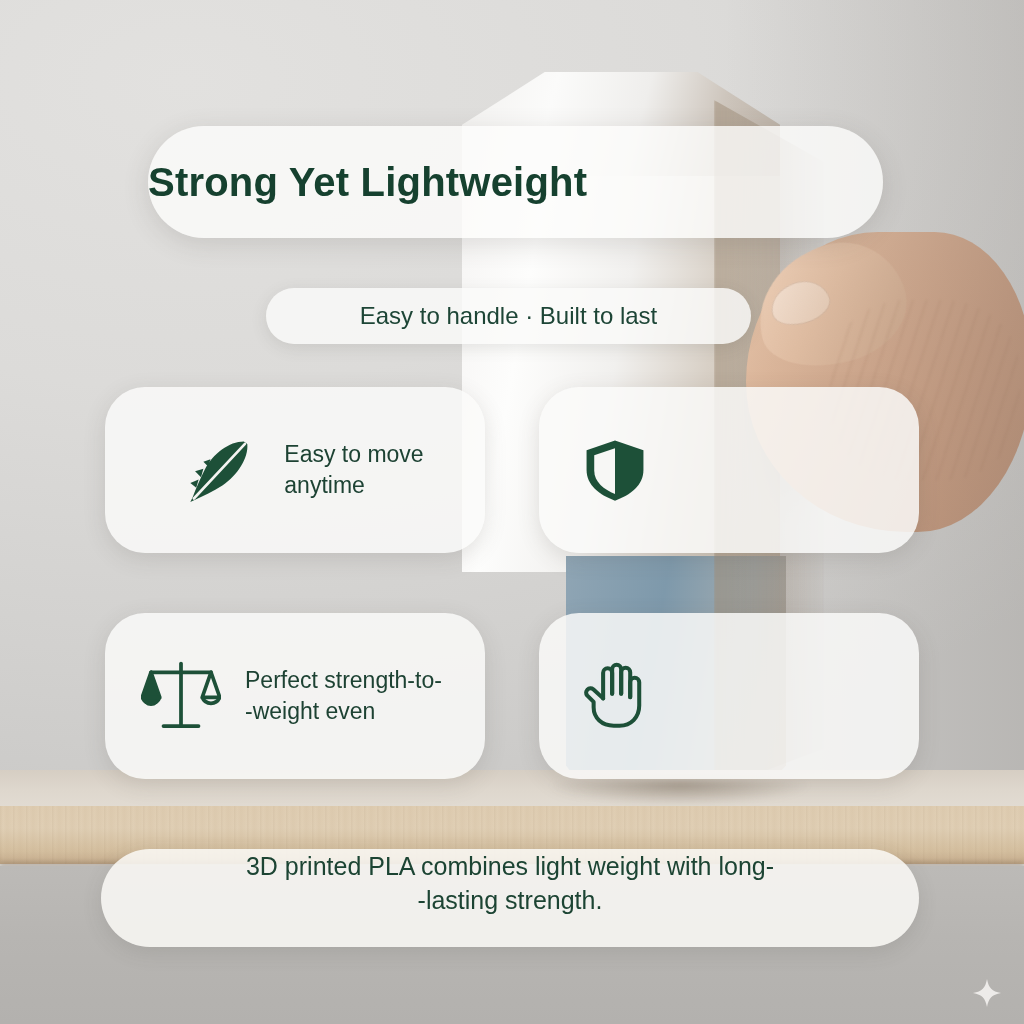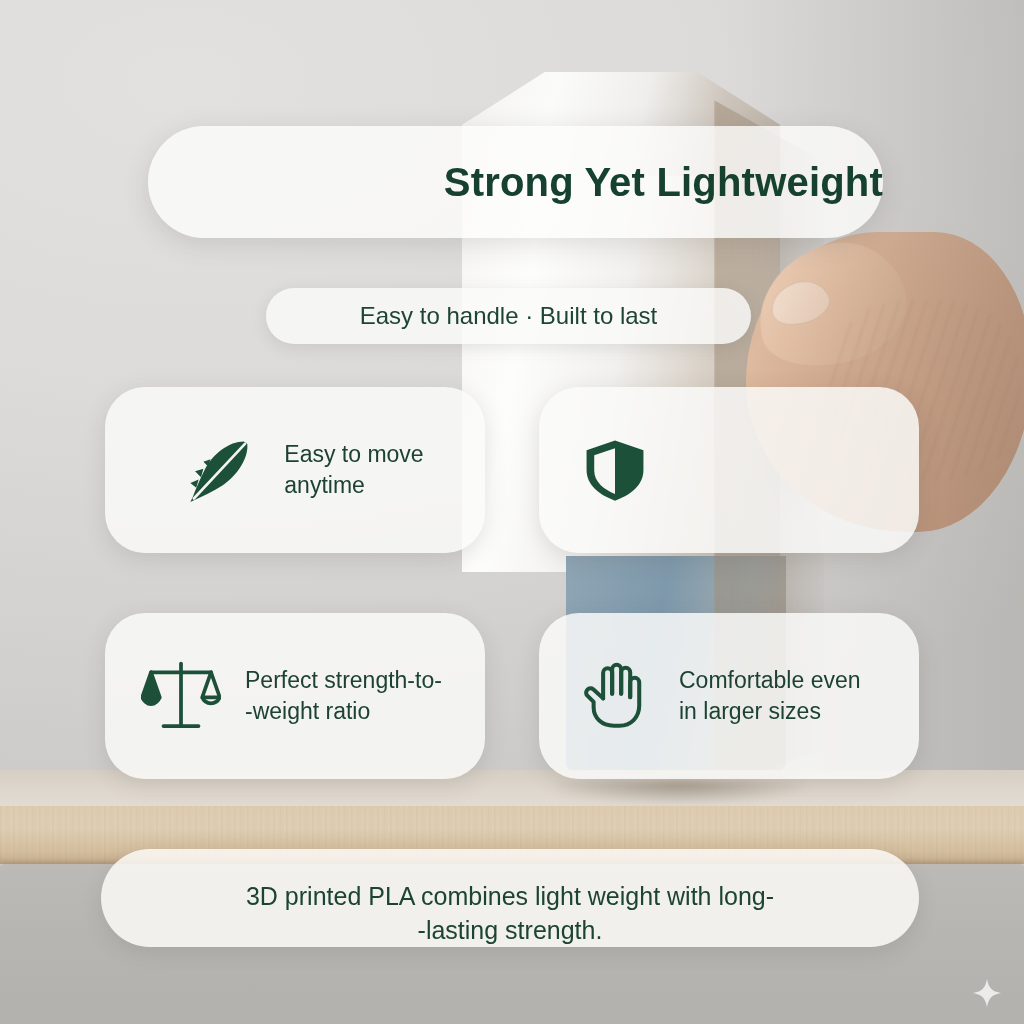--- a/index.html
+++ b/index.html
@@ -122,21 +122,21 @@
   }
 
   
   #overlay { position:absolute; inset:0; }
 
   .pill-title {
     position:absolute; left:148px; top:126px; width:735px; height:112px;
     background:rgba(252,252,251,.80);
     border-radius:56px;
     box-shadow:0 6px 26px rgba(80,76,70,.16);
-    display:flex; align-items:center; justify-content:flex-end;
+    display:flex; align-items:center; justify-content:flex-start;
   }
   .pill-title .txt {
     font-size:40px; font-weight:700; color:#16412f;
     letter-spacing:.2px; white-space:nowrap;
   }
 
   .pill-sub {
     position:absolute; left:266px; top:288px; width:485px; height:56px;
     background:rgba(250,250,249,.82);
     border-radius:30px;
@@ -163,21 +163,21 @@
   .card-label {
     font-size:23px; line-height:1.34; color:#1d4233;
     white-space:pre-line;
   }
 
   .pill-footer {
     position:absolute; left:101px; top:849px; width:818px; height:98px;
     background:rgba(250,249,246,.86);
     border-radius:49px;
     box-shadow:0 6px 20px rgba(80,76,70,.14);
-    display:flex; align-items:flex-end; justify-content:center;
+    display:flex; align-items:flex-start; justify-content:center;
     text-align:center; padding:0 40px;
   }
   .pill-footer .txt {
     font-size:25px; line-height:1.36; color:#1c4433; white-space:pre-line;
   }
 </style>
 </head>
 <body>
 
 <div id="scene">
@@ -255,36 +255,34 @@
         </g>
         <path d="M8 13 L1 33 H15 Z" fill="#1d5038"></path>
         <path d="M1 33 A7 7 0 0 0 15 33 Z" fill="#1d5038"></path>
         <path d="M1 33 A7.5 7.5 0 0 0 15 33" fill="none" stroke="#1d5038" stroke-width="3"></path>
         <path d="M8 13 L1 33 H15 Z" fill="none" stroke="#1d5038" stroke-width="3" stroke-linejoin="round"></path>
         <path d="M56 13 L49 33 H63 Z" fill="none" stroke="#1d5038" stroke-width="3" stroke-linejoin="round"></path>
         <path d="M49 33 A7.5 7.5 0 0 0 63 33" fill="none" stroke="#1d5038" stroke-width="3"></path>
       </svg>
     </span>
     <span class="card-label">Perfect strength-to-
--weight ratio</span>
+-weight even</span>
   </div>
 
   <div class="card c4">
     <span class="card-icon">
       <svg viewBox="0 0 64 64" width="76" height="76">
         <g fill="none" stroke="#1d5038" stroke-width="3.4" stroke-linecap="round" stroke-linejoin="round">
           <path d="M22 34 V12.5 a3.8 3.8 0 0 1 7.6 0 V30"></path>
           <path d="M29.6 30 V9.5 a3.8 3.8 0 0 1 7.6 0 V30"></path>
           <path d="M37.2 30 V12 a3.8 3.8 0 0 1 7.6 0 V33"></path>
           <path d="M44.8 33 V20.5 a3.8 3.8 0 0 1 7.6 0 V40 c0 10-7 17-16.5 17 h-5 C21 57 14 50.5 14 41.5 V37 l-5.5-5.5 a3.7 3.7 0 0 1 5.2-5.2 L22 34"></path>
         </g>
       </svg>
     </span>
-    <span class="card-label">Comfortable even
-in larger sizes</span>
   </div>
 
   <div class="pill-footer">
     <span class="txt">3D printed PLA combines light weight with long-
 -lasting strength.</span>
   </div>
 
 </div>
 
 </body></html>

